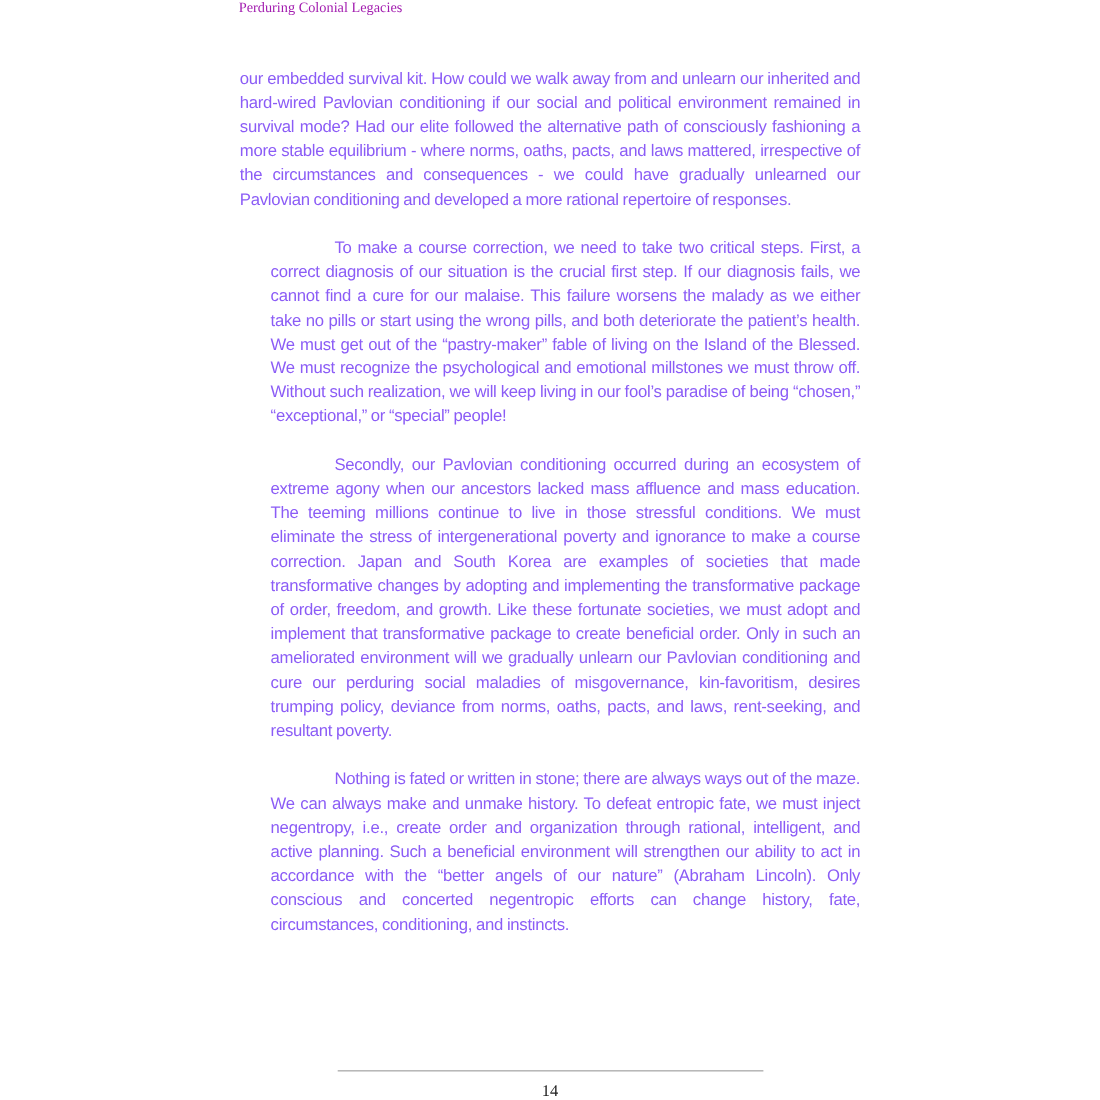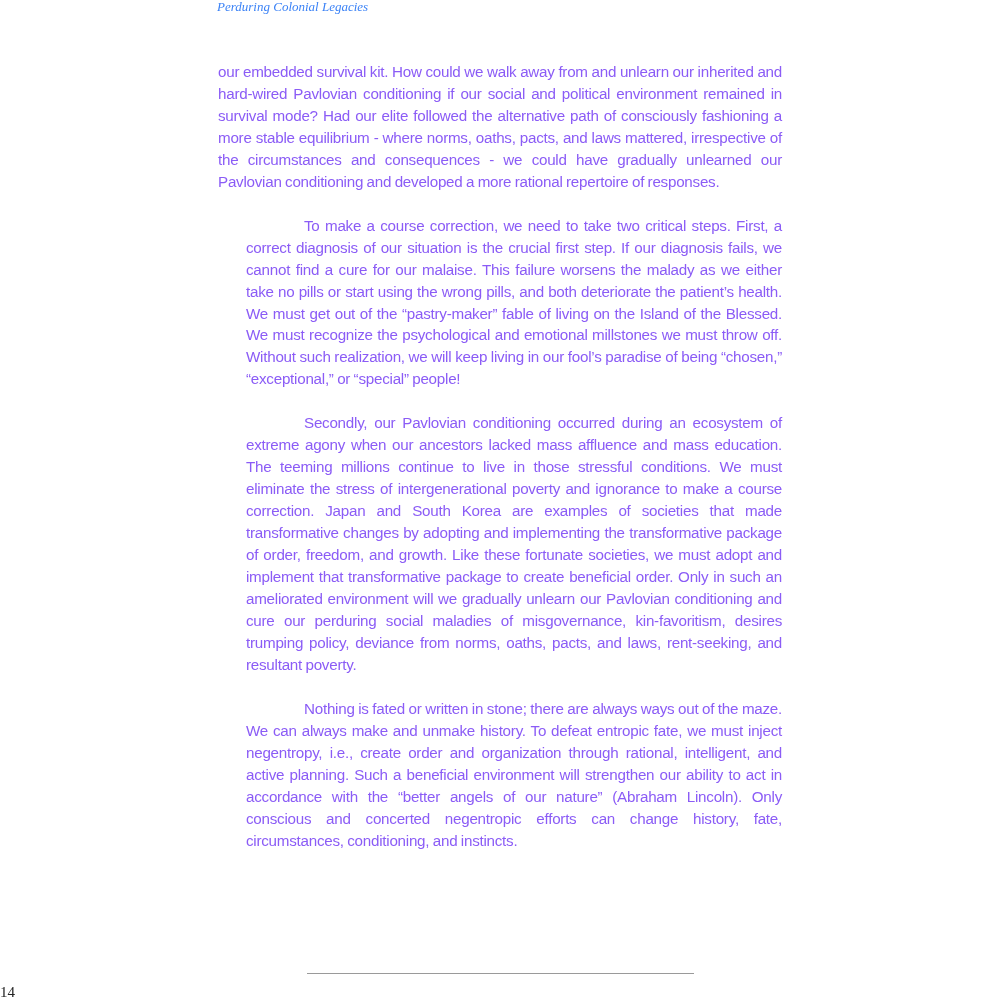--- a/index.html
+++ b/index.html
@@ -1,36 +1,36 @@
 <!DOCTYPE html>
 <html><head>
   <meta charset="utf-8">
   <style>
     html, body { margin: 0; padding: 0; background: #ffffff; }
     body { width: 1000px; height: 1000px; position: relative; overflow: hidden; }
     .running-head {
       position: absolute; left: 217px; top: -1px;
-      font-family: "Liberation Serif", serif; font-style: italic;
-      font-size: 13px; color: #3b82f6;
+      font-family: "Liberation Serif", serif; 
+      font-size: 13px; color: #a21caf;
     }
     .text-block {
       position: absolute; left: 218px; width: 564px; top: 61px;
       font-family: Liberation Sans, sans-serif;
       font-size: 15.2px; line-height: 21.95px; color: #8b5cf6;
       text-align: justify; letter-spacing: -0.25px; word-spacing: -0.5px;
     }
     .para { margin: 0; }
     .para.indent { text-indent: 58px; margin-left: 28px; }
     .gap { height: 22px; }
     .rule {
       position: absolute; left: 307px; width: 387px; top: 973px;
       height: 0; border-top: 1.5px solid #9a9a9a;
     }
     .page-number {
-      position: absolute; left: 0; width: 1000px; top: 984px; 
+      position: absolute; left: 0; width: 1000px; top: 984px; text-align: center;
       font-family: "Liberation Serif", serif; font-size: 15px; color: #222222;
     }
   </style>
 </head>
 <body>
 
 <div class="running-head">Perduring Colonial Legacies</div>
 
 <div class="text-block">
   <p class="para">our embedded survival kit. How could we walk away from and unlearn our inherited and hard-wired Pavlovian conditioning if our social and political environment remained in survival mode? Had our elite followed the alternative path of consciously fashioning a more stable equilibrium - where norms, oaths, pacts, and laws mattered, irrespective of the circumstances and consequences - we could have gradually unlearned our Pavlovian conditioning and developed a more rational repertoire of responses.</p>

